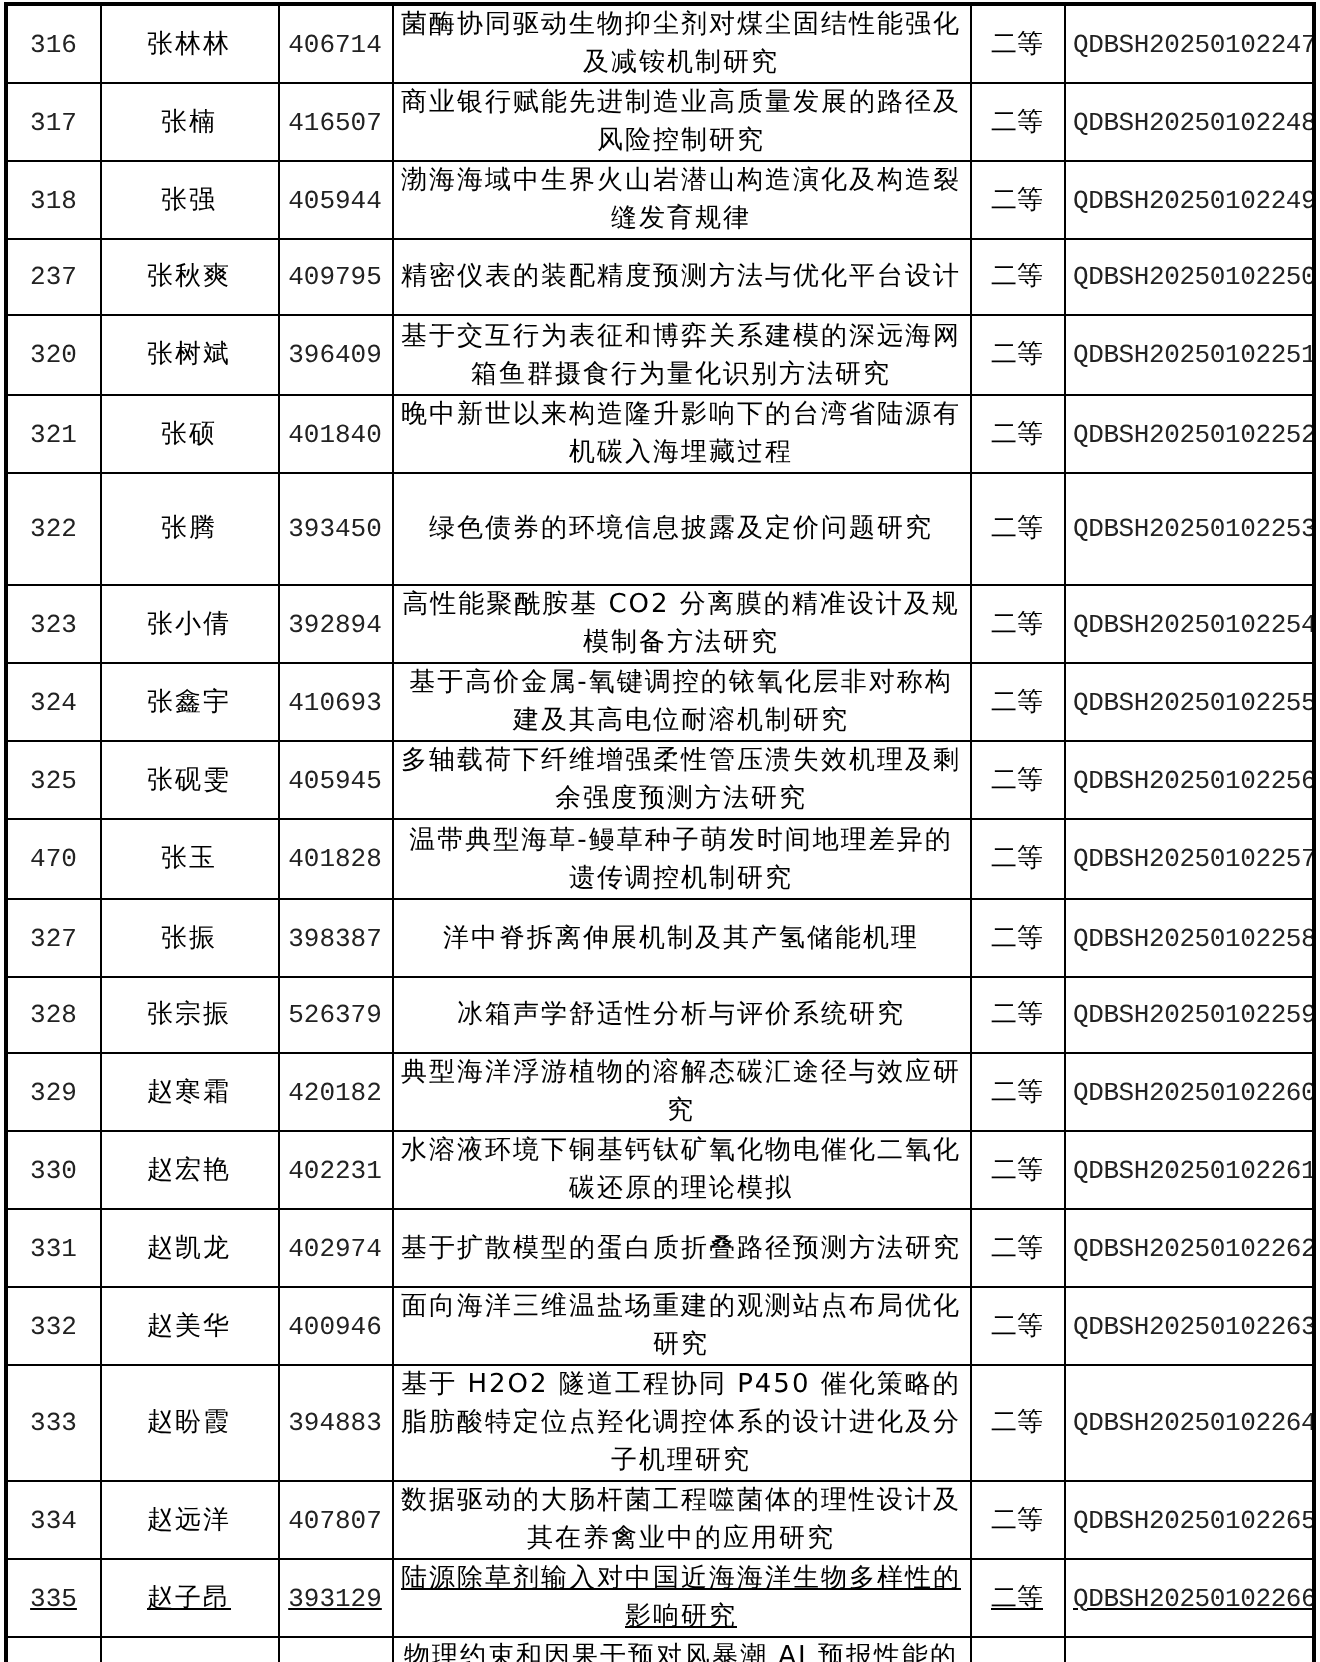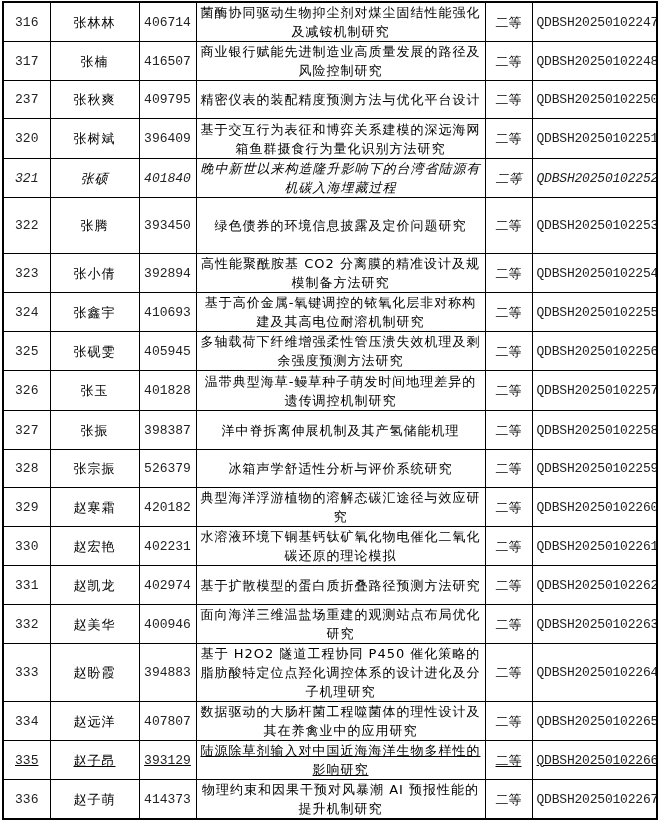--- a/index.html
+++ b/index.html
@@ -60,37 +60,45 @@
       <td class="c-code">QDBSH20250102247</td>
     </tr>
       <tr class="" style="height: 38px;">
       <td class="c-no">317</td>
       <td class="c-name">张楠</td>
       <td class="c-id">416507</td>
       <td class="c-title">商业银行赋能先进制造业高质量发展的路径及风险控制研究</td>
       <td class="c-grade">二等</td>
       <td class="c-code">QDBSH20250102248</td>
     </tr>
+      <tr class="" style="height: 39px;">
+      <td class="c-no">318</td>
+      <td class="c-name">张强</td>
+      <td class="c-id">405944</td>
+      <td class="c-title">渤海海域中生界火山岩潜山构造演化及构造裂缝发育规律</td>
+      <td class="c-grade">二等</td>
+      <td class="c-code">QDBSH20250102249</td>
+    </tr>
       <tr class="" style="height: 38px;">
       <td class="c-no">237</td>
       <td class="c-name">张秋爽</td>
       <td class="c-id">409795</td>
       <td class="c-title">精密仪表的装配精度预测方法与优化平台设计</td>
       <td class="c-grade">二等</td>
       <td class="c-code">QDBSH20250102250</td>
     </tr>
       <tr class="" style="height: 40px;">
       <td class="c-no">320</td>
       <td class="c-name">张树斌</td>
       <td class="c-id">396409</td>
       <td class="c-title">基于交互行为表征和博弈关系建模的深远海网箱鱼群摄食行为量化识别方法研究</td>
       <td class="c-grade">二等</td>
       <td class="c-code">QDBSH20250102251</td>
     </tr>
-      <tr class="" style="height: 38px; font-style: italic;">
+      <tr class="" style="height: 38px;">
       <td class="c-no">321</td>
       <td class="c-name">张硕</td>
       <td class="c-id">401840</td>
       <td class="c-title">晚中新世以来构造隆升影响下的台湾省陆源有机碳入海埋藏过程</td>
       <td class="c-grade">二等</td>
       <td class="c-code">QDBSH20250102252</td>
     </tr>
       <tr class="" style="height: 56px;">
       <td class="c-no">322</td>
       <td class="c-name">张腾</td>
@@ -117,21 +125,21 @@
     </tr>
       <tr class="" style="height: 38px;">
       <td class="c-no">325</td>
       <td class="c-name">张砚雯</td>
       <td class="c-id">405945</td>
       <td class="c-title">多轴载荷下纤维增强柔性管压溃失效机理及剩余强度预测方法研究</td>
       <td class="c-grade">二等</td>
       <td class="c-code">QDBSH20250102256</td>
     </tr>
       <tr class="" style="height: 40px;">
-      <td class="c-no">326</td>
+      <td class="c-no">470</td>
       <td class="c-name">张玉</td>
       <td class="c-id">401828</td>
       <td class="c-title">温带典型海草-鳗草种子萌发时间地理差异的遗传调控机制研究</td>
       <td class="c-grade">二等</td>
       <td class="c-code">QDBSH20250102257</td>
     </tr>
       <tr class="" style="height: 39px;">
       <td class="c-no">327</td>
       <td class="c-name">张振</td>
       <td class="c-id">398387</td>

